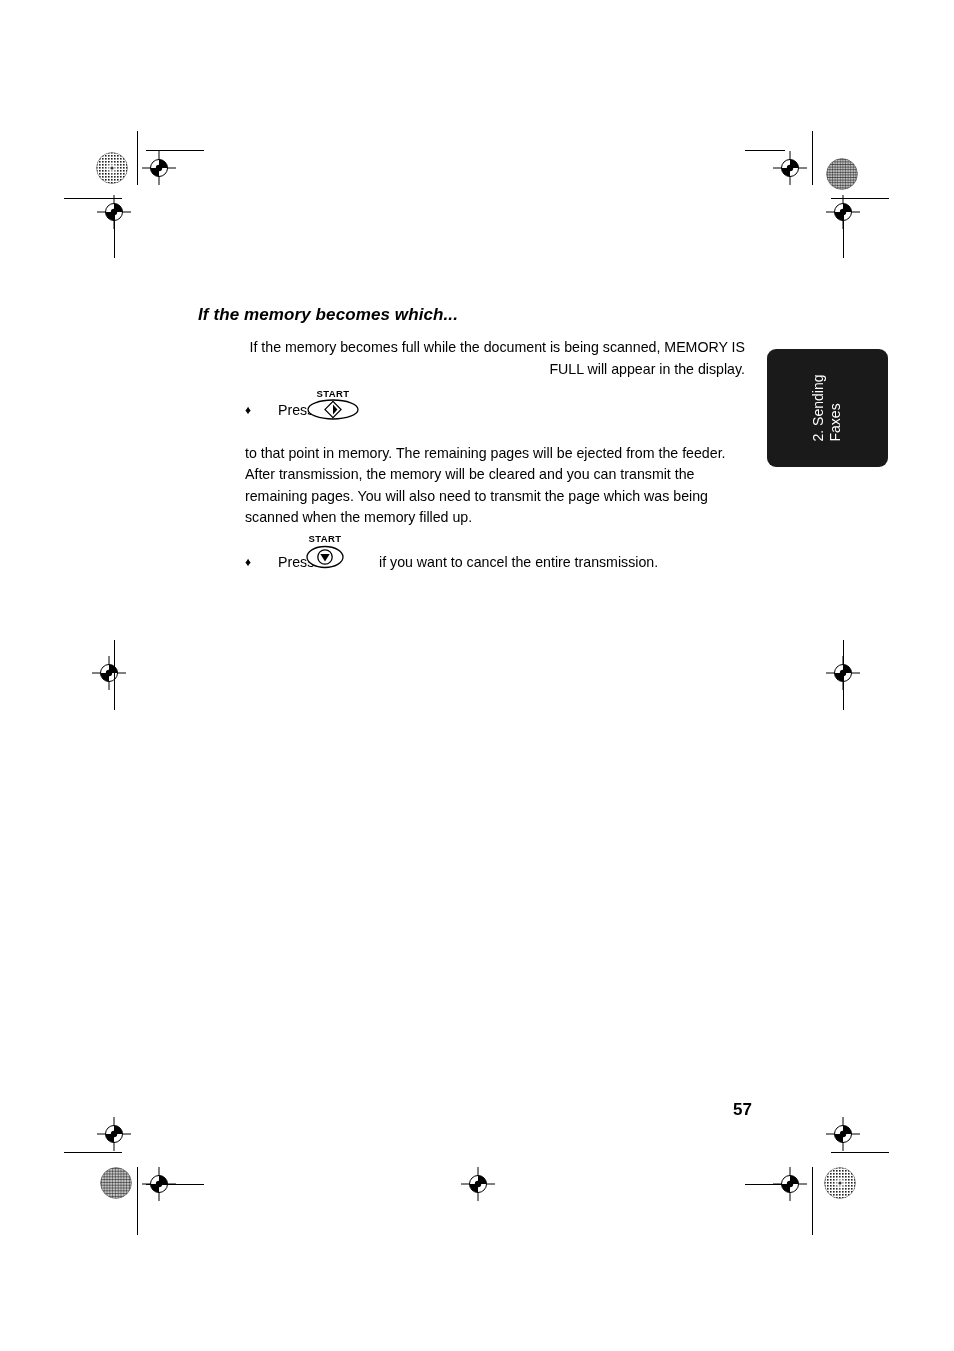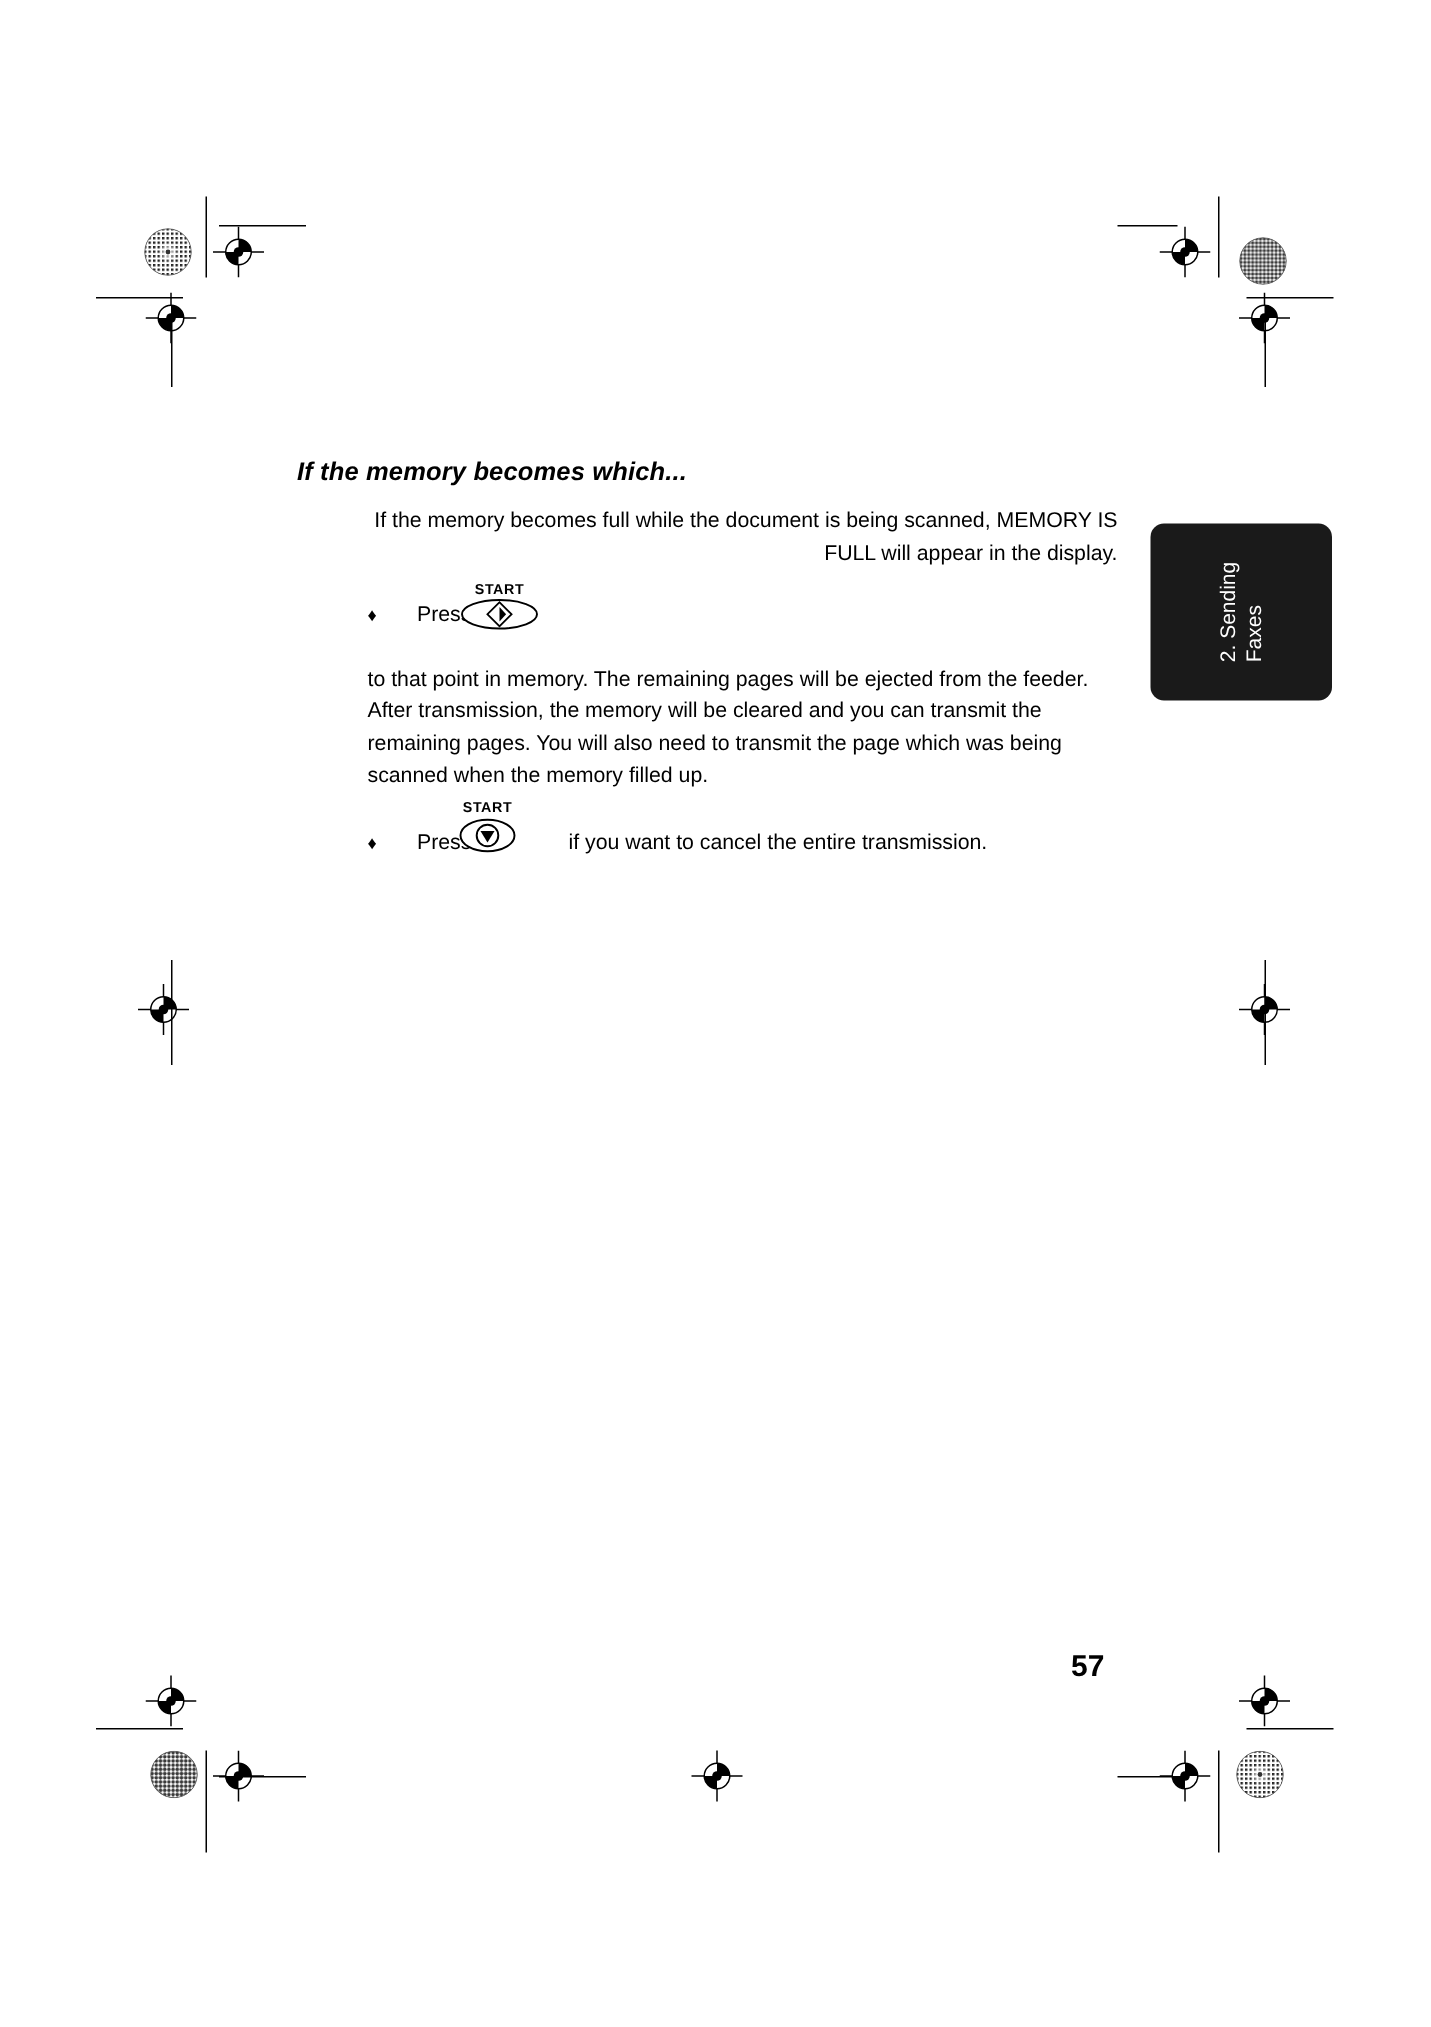--- a/index.html
+++ b/index.html
@@ -199,23 +199,23 @@
     color: #ffffff;
     font-size: 14px;
     line-height: 17px;
     white-space: nowrap;
     text-align: left;
   }
 
   
   .page-num {
     position: absolute;
-    left: 714px;
+    left: 733px;
     top: 1100px;
-    font-size: 20px;
+    font-size: 17px;
     font-weight: bold;
   }
 </style>
 </head>
 <body>
 
 <div id="page">
 
   <div class="halftone" style="left:96px; top:152px;">
     <svg width="32" height="32" viewBox="0 0 32 32">

